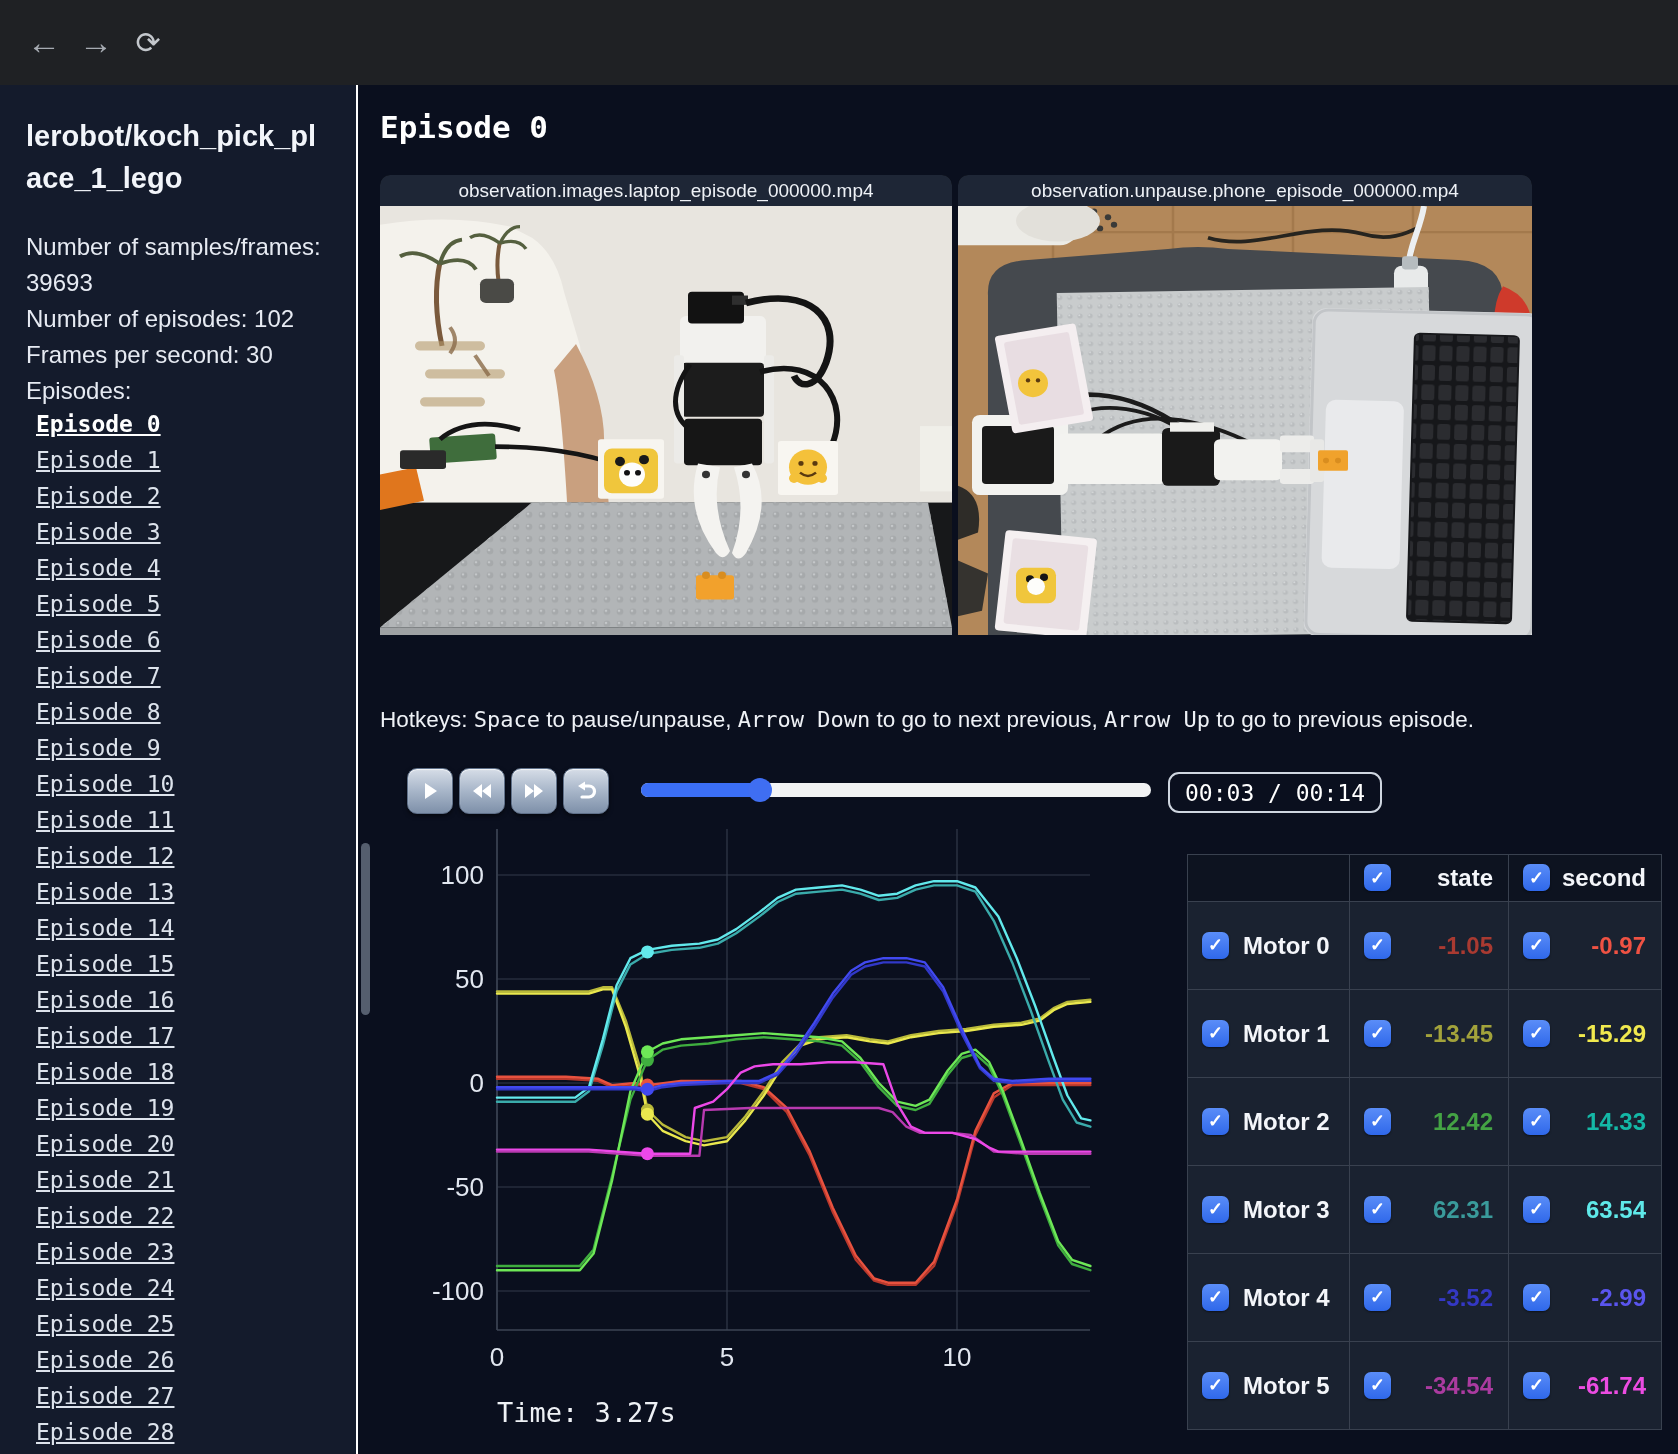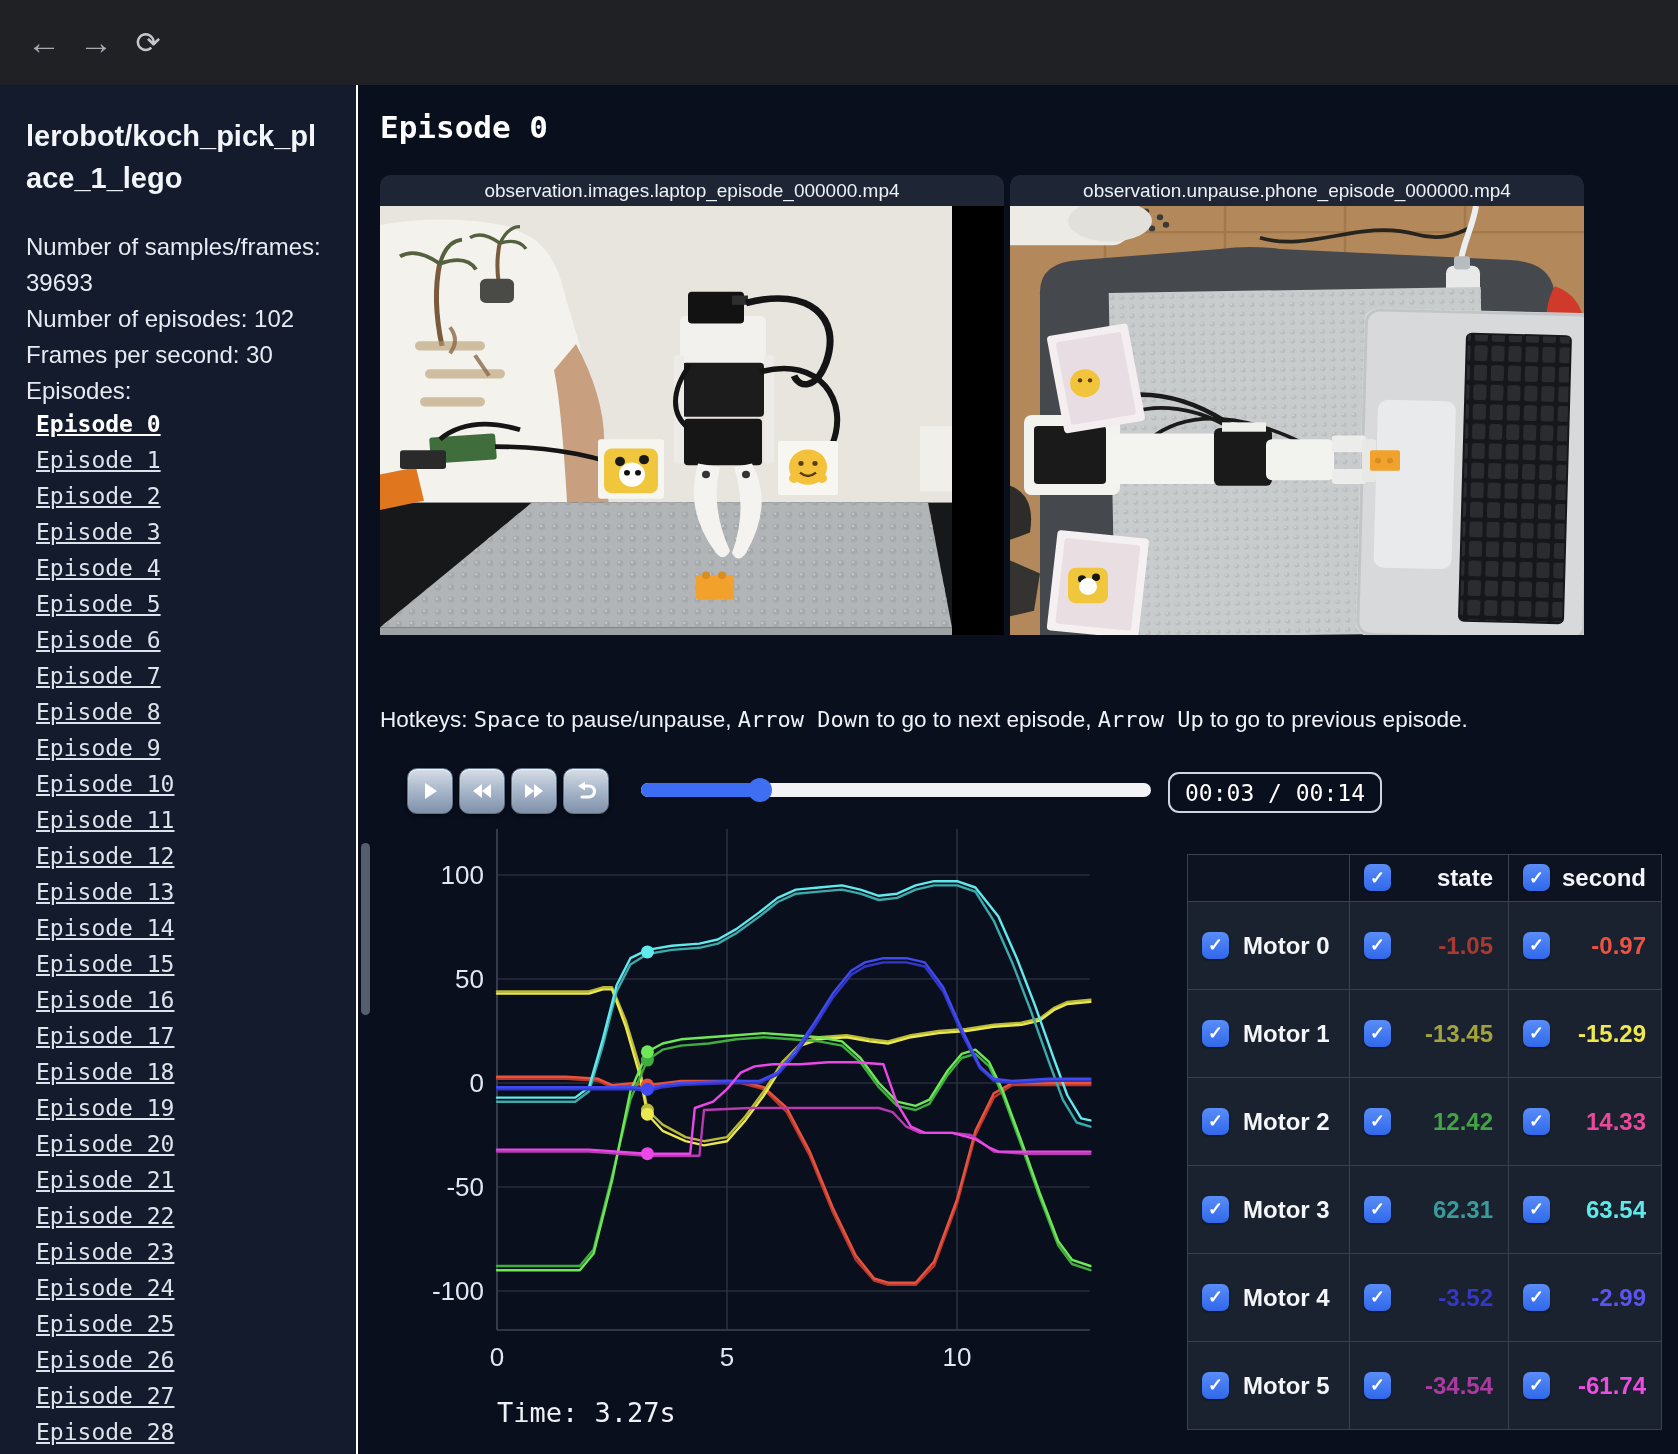--- a/index.html
+++ b/index.html
@@ -36,21 +36,21 @@
 
   .main { position:relative; flex:1; background:#0a0f1e; }
   .scroll-pill { position:absolute; left:3px; top:758px; width:9px; height:172px;
                  background:#555e6e; border-radius:5px; }
 
   .page-title { position:absolute; left:22px; top:24px; color:#fff; font-size:31px; font-weight:bold; }
 
   
   .videos { position:absolute; left:22px; top:90px; display:flex; gap:6px; }
   .video-card { position:relative; height:460px; border-radius:10px 10px 0 0; overflow:hidden; background:#000; }
-  .video-card.v1 { width:624px; } .video-card.v2 { width:574px; }
+  .video-card.v1 { width:572px; } .video-card.v2 { width:574px; }
   .video-cap { position:absolute; left:0; right:0; top:0; height:31px; background:rgba(32,41,58,0.93);
                color:#eef1f6; font-size:19px; display:flex; align-items:center; justify-content:center;
                z-index:2; }
   .video-card svg { position:absolute; top:31px; left:0; }
 
   
   .hotkeys { position:absolute; left:22px; top:622px; font-size:22.5px; color:#eef1f6; }
   .hotkeys .mono { font-size:22px; }
 
   
@@ -299,21 +299,21 @@
           <rect x="58" y="388" width="40" height="38" rx="8" fill="#f0c63c"></rect>
           <circle cx="72" cy="400" r="4" fill="#161616"></circle>
             <circle cx="86" cy="398" r="4" fill="#161616"></circle>
             <circle cx="78" cy="408" r="9" fill="#fdfdfb"></circle>
           <path d="M0,300 q26,10 20,50 l-20,8 z" fill="#2e2c28"></path>
           <path d="M0,380 l30,14 -6,40 -24,6 z" fill="#35332f"></path>
         </svg>
       </div>
     </div>
 
-    <div class="hotkeys" id="hotkeys"><span class="">Hotkeys: </span><span class="mono">Space</span><span class=""> to pause/unpause, </span><span class="mono">Arrow Down</span><span class=""> to go to next episode, </span><span class="mono">Arrow Up</span><span class=""> to go to previous episode.</span></div>
+    <div class="hotkeys" id="hotkeys"><span class="">Hotkeys: </span><span class="mono">Space</span><span class=""> to pause/unpause, </span><span class="mono">Arrow Down</span><span class=""> to go to next previous, </span><span class="mono">Arrow Up</span><span class=""> to go to previous episode.</span></div>
 
     <div class="ctl-btn" style="left:49px">
       <svg width="24" height="24" viewBox="0 0 24 24">
           <path d="M7,4 L19,12 7,20 Z" fill="#fff"></path>
         </svg>
     </div>
     <div class="ctl-btn" style="left:101px">
       <svg width="24" height="24" viewBox="0 0 24 24">
           <path d="M12,5 L3,12 12,19 Z M21,5 L12,12 21,19 Z" fill="#fff"></path>
         </svg>
@@ -451,21 +451,21 @@
               </td>
       <td>
                 <div class="cellflex">
                   <span class="cb"></span>
                   <span class="val" style="color:#44a344">12.42</span>
                 </div>
               </td>
       <td>
                 <div class="cellflex">
                   <span class="cb"></span>
-                  <span class="val" style="color:#ec4899">14.33</span>
+                  <span class="val" style="color:#14b8a6">14.33</span>
                 </div>
               </td>
     </tr>
             <tr>
       <td>
                 <div class="cellflex">
                   <span class="cb"></span>
                   <span class="motor-lbl">Motor 3</span>
                 </div>
               </td>

